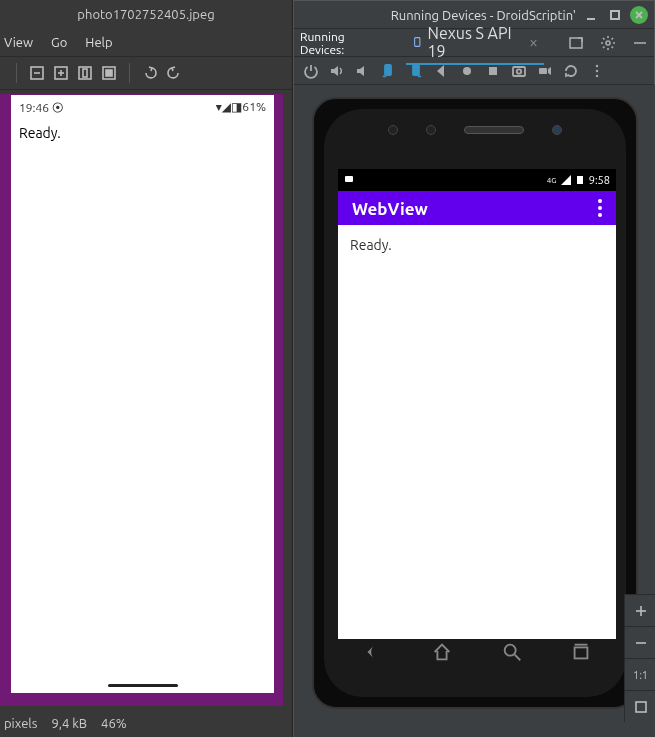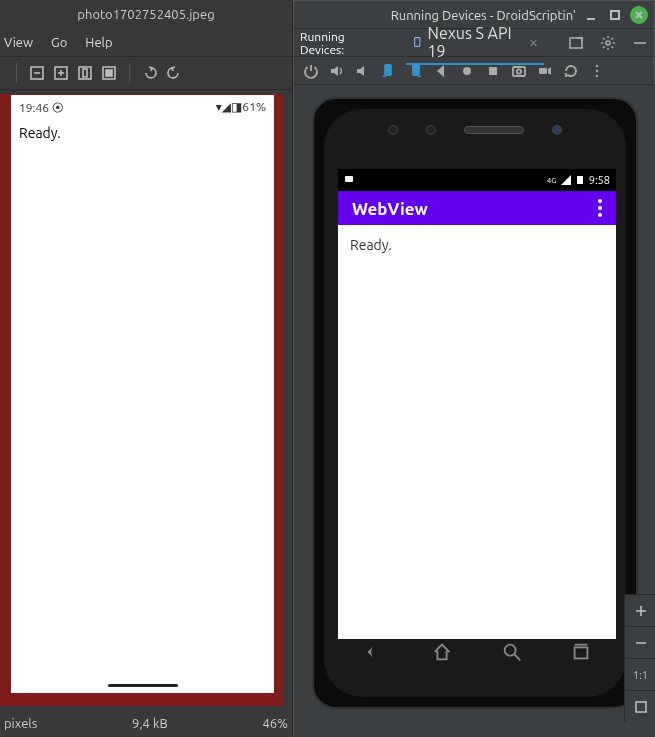--- a/index.html
+++ b/index.html
@@ -48,21 +48,21 @@
     border-bottom: 1px solid #2a2a2a;
   }
   .tb-divider { width:1px; height:20px; background:#555; margin:0 4px; }
   .tb-icon { width:16px; height:16px; display:flex; align-items:center; justify-content:center; }
   .tb-icon svg { width:16px; height:16px; stroke:#bbb; stroke-width:1.6; fill:none; }
 
   .left-canvas-area {
     position: absolute;
     left: 0; top: 94px;
     width: 283px; height: 612px;
-    background: #7f1d1d;
+    background: #701a75;
   }
   .photo {
     position: absolute;
     left: 11px; top: 1px;
     width: 263px; height: 598px;
     background: #fff;
     color: #000;
     font-size: 14px;
   }
   .photo-status {
@@ -85,21 +85,21 @@
     transform:translateX(-50%);
   }
 
   .left-statusbar {
     position: absolute;
     left:0; bottom:0;
     width:100%; height:28px;
     background:#383838;
     display:flex; align-items:center;
     gap:14px; padding:0 4px;
-    color:#ccc; font-size:13px;justify-content:space-between;
+    color:#ccc; font-size:13px;
   }
 
   
   .right-window {
     position: absolute;
     left: 293px; top: 0;
     width: 362px; height: 737px;
     background: #3c3f41;
     border: 1px solid #555;
   }

